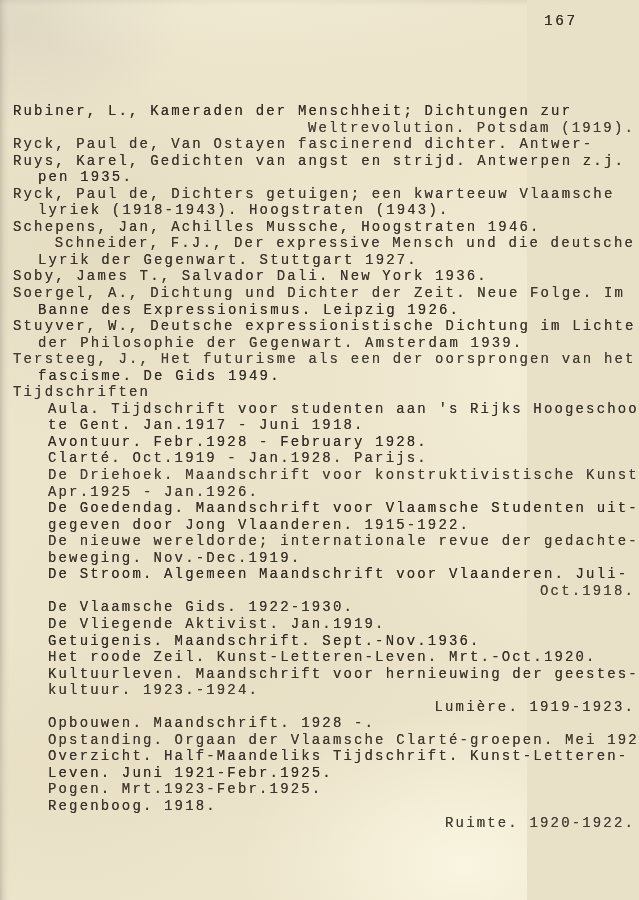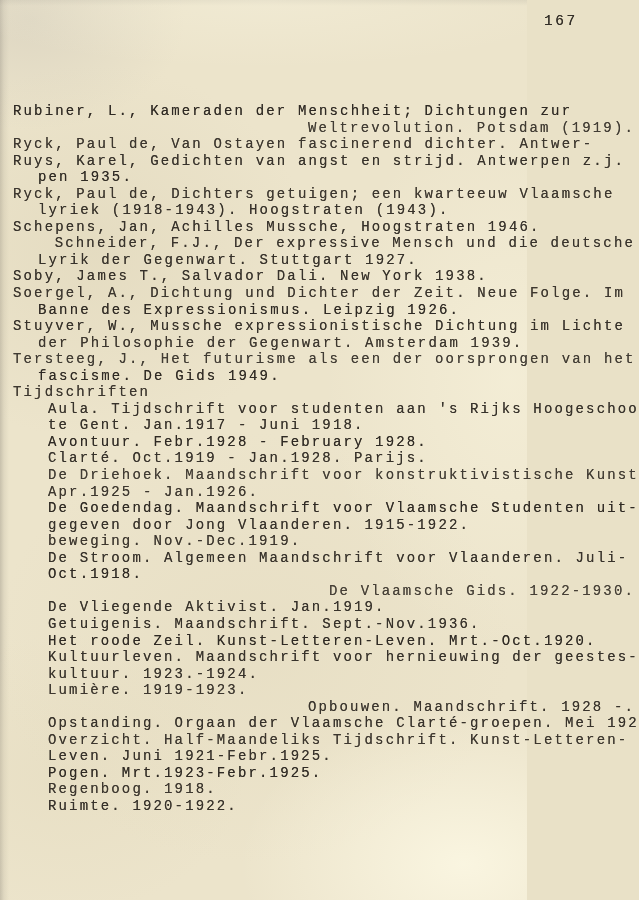--- a/index.html
+++ b/index.html
@@ -68,36 +68,37 @@
       <div class="line indent-0">Rubiner, L., Kameraden der Menschheit; Dichtungen zur</div>
       <div class="line indent-1">Weltrevolution. Potsdam (1919).</div>
       <div class="line indent-0">Ryck, Paul de, Van Ostayen fascinerend dichter. Antwer-</div>
       <div class="line indent-0">Ruys, Karel, Gedichten van angst en strijd. Antwerpen z.j.</div>
       <div class="line indent-1">pen 1935.</div>
       <div class="line indent-0">Ryck, Paul de, Dichters getuigen; een kwarteeuw Vlaamsche</div>
       <div class="line indent-1">lyriek (1918-1943). Hoogstraten (1943).</div>
       <div class="line indent-0">Schepens, Jan, Achilles Mussche, Hoogstraten 1946.</div>
       <div class="line indent-0">Schneider, F.J., Der expressive Mensch und die deutsche</div>
       <div class="line indent-1">Lyrik der Gegenwart. Stuttgart 1927.</div>
-      <div class="line indent-0">Soby, James T., Salvador Dali. New York 1938.</div>
+      <div class="line indent-0">Soby, James T., Salvador Dali. New York 1936.</div>
       <div class="line indent-0">Soergel, A., Dichtung und Dichter der Zeit. Neue Folge. Im</div>
       <div class="line indent-1">Banne des Expressionismus. Leipzig 1926.</div>
-      <div class="line indent-0">Stuyver, W., Mussche expressionistische Dichtung im Lichte</div>
+      <div class="line indent-0">Stuyver, W., Deutsche expressionistische Dichtung im Lichte</div>
       <div class="line indent-1">der Philosophie der Gegenwart. Amsterdam 1939.</div>
       <div class="line indent-0">Tersteeg, J., Het futurisme als een der oorsprongen van het</div>
       <div class="line indent-1">fascisme. De Gids 1949.</div>
       <div class="line indent-0">Tijdschriften</div>
       <div class="line indent-2">Aula. Tijdschrift voor studenten aan 's Rijks Hoogeschool</div>
       <div class="line indent-2">te Gent. Jan.1917 - Juni 1918.</div>
       <div class="line indent-2">Avontuur. Febr.1928 - February 1928.</div>
       <div class="line indent-2">Clarté. Oct.1919 - Jan.1928. Parijs.</div>
       <div class="line indent-2">De Driehoek. Maandschrift voor konstruktivistische Kunst.</div>
       <div class="line indent-2">Apr.1925 - Jan.1926.</div>
       <div class="line indent-2">De Goedendag. Maandschrift voor Vlaamsche Studenten uit-</div>
       <div class="line indent-2">gegeven door Jong Vlaanderen. 1915-1922.</div>
+      <div class="line indent-2">De nieuwe wereldorde; internationale revue der gedachte-</div>
       <div class="line indent-2">beweging. Nov.-Dec.1919.</div>
       <div class="line indent-2">De Stroom. Algemeen Maandschrift voor Vlaanderen. Juli-</div>
       <div class="line indent-2">Oct.1918.</div>
       <div class="line indent-2">De Vlaamsche Gids. 1922-1930.</div>
       <div class="line indent-2">De Vliegende Aktivist. Jan.1919.</div>
       <div class="line indent-2">Getuigenis. Maandschrift. Sept.-Nov.1936.</div>
       <div class="line indent-2">Het roode Zeil. Kunst-Letteren-Leven. Mrt.-Oct.1920.</div>
       <div class="line indent-2">Kultuurleven. Maandschrift voor hernieuwing der geestes-</div>
       <div class="line indent-2">kultuur. 1923.-1924.</div>
       <div class="line indent-2">Lumière. 1919-1923.</div>

